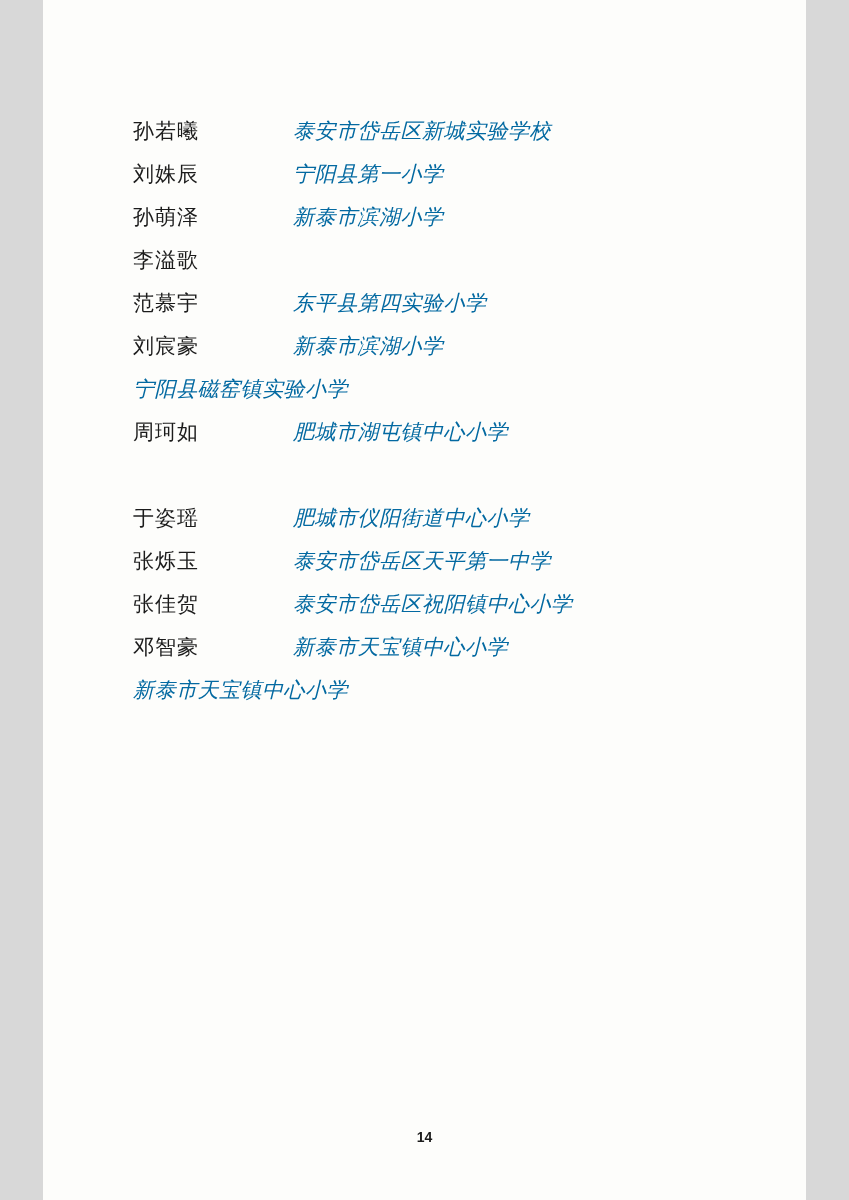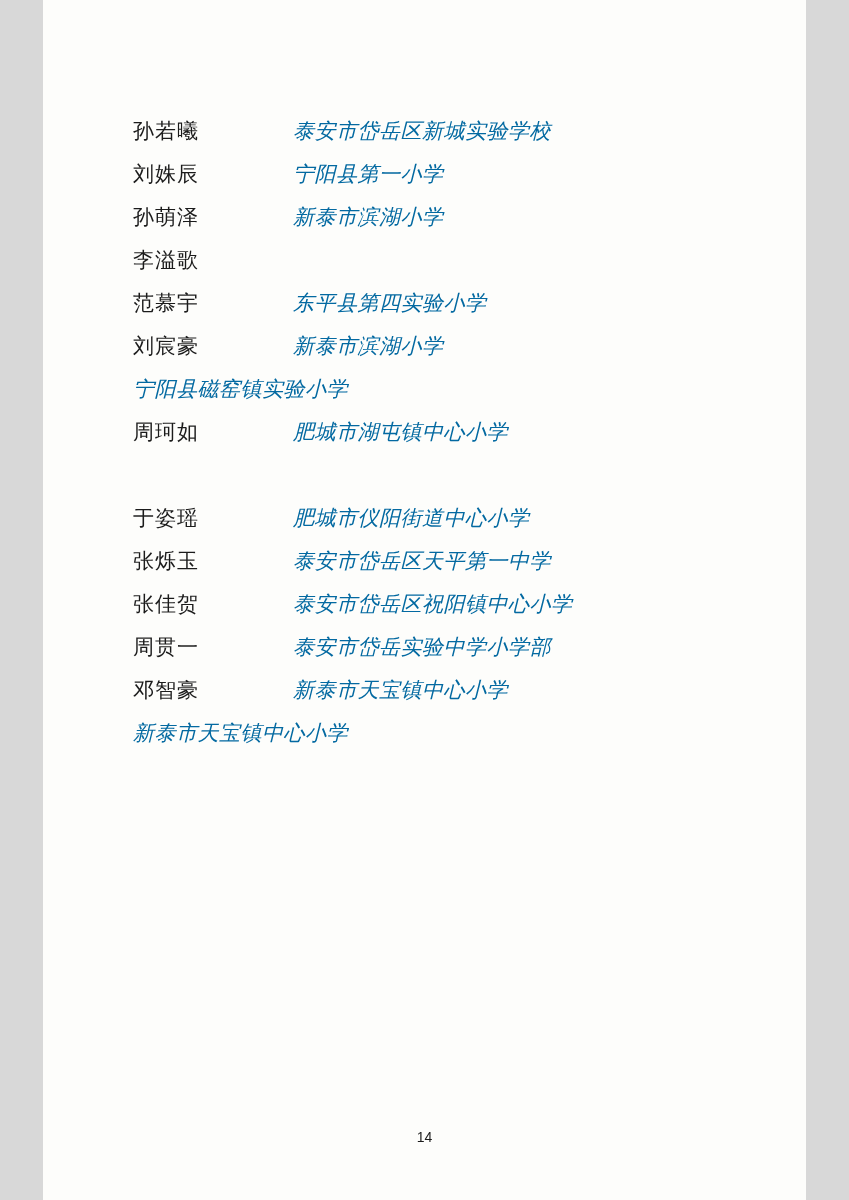--- a/index.html
+++ b/index.html
@@ -54,21 +54,21 @@
     white-space: nowrap;
     font-style: italic;
   }
   .page-number {
     position: absolute;
     bottom: 55px;
     left: 0;
     right: 0;
     text-align: center;
     font-size: 14px;
-    font-weight: normal;
+    font-weight: bold;
     color: #1b1b1b;
     font-family: "Liberation Sans", sans-serif;
   }
 </style>
 </head>
 <body>
 
 <div class="page">
   <div class="page-inner">
     <div class="entry-list" id="entry-list">
@@ -110,24 +110,20 @@
         </div>
         <div class="entry-row">
           <div class="entry-name">张烁玉</div>
           <div class="entry-school">泰安市岱岳区天平第一中学</div>
         </div>
         <div class="entry-row">
           <div class="entry-name">张佳贺</div>
           <div class="entry-school">泰安市岱岳区祝阳镇中心小学</div>
         </div>
         <div class="entry-row">
-          <div class="entry-name">周贯一</div>
-          <div class="entry-school">泰安市岱岳实验中学小学部</div>
-        </div>
-        <div class="entry-row">
           <div class="entry-name">邓智豪</div>
           <div class="entry-school">新泰市天宝镇中心小学</div>
         </div>
         <div class="entry-row">
           <div class="entry-school">新泰市天宝镇中心小学</div>
         </div>
       </div>
   </div>
   <div class="page-number">14</div>
 </div>

